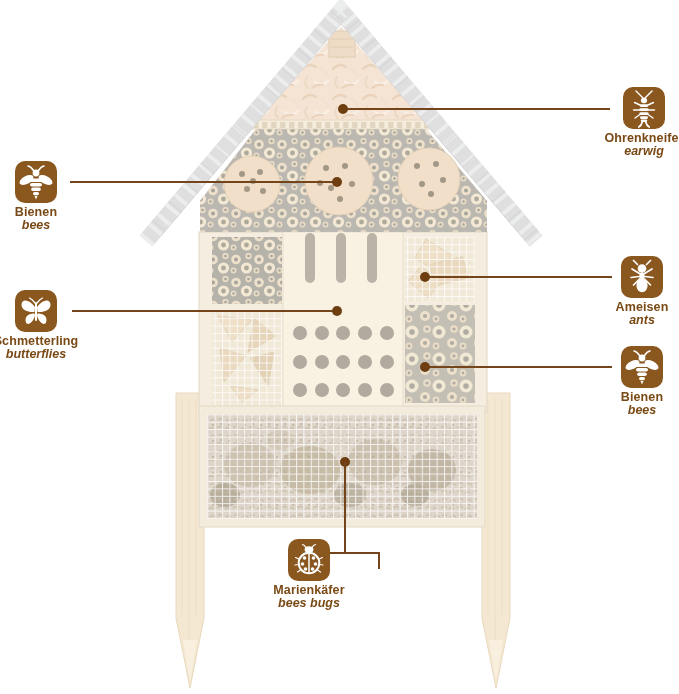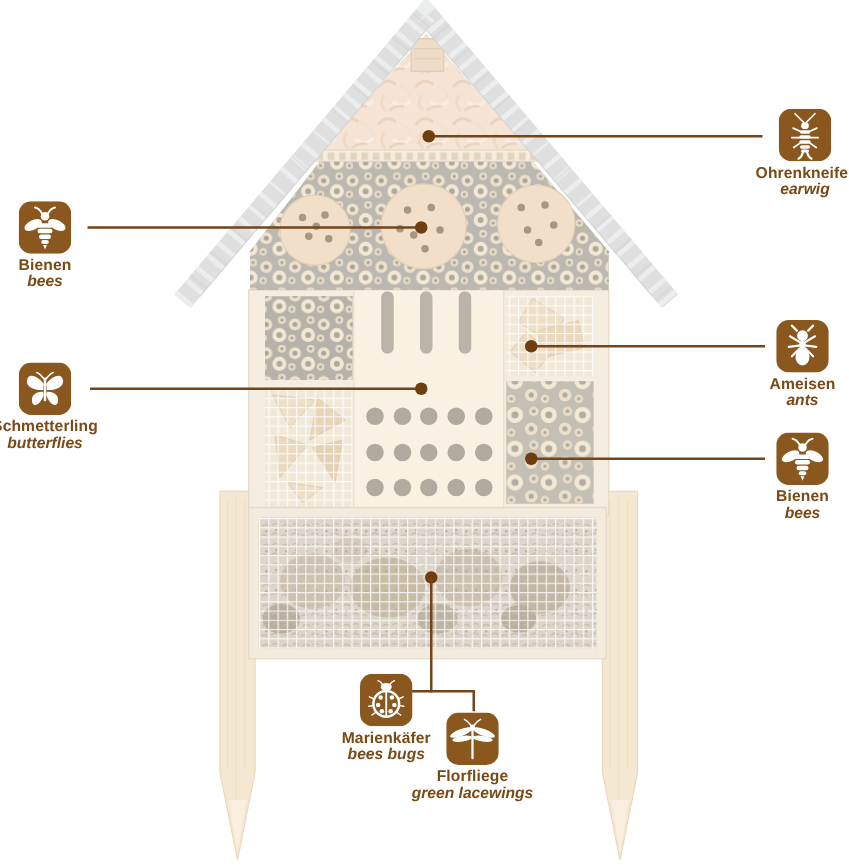--- a/index.html
+++ b/index.html
@@ -360,33 +360,14 @@
             <circle cx="27.5" cy="25" r="1.8"></circle>
           <circle cx="17.5" cy="30" r="1.8"></circle>
             <circle cx="24.5" cy="30" r="1.8"></circle>
         </g>
       </svg>
     </div>
     <div class="de">Marienkäfer</div>
     <div class="en">bees bugs</div>
   </div>
 
-  <div class="callout" style="left:318px;top:570px;">
-    <div class="icon-box">
-      <svg width="42" height="42" viewBox="0 0 42 42">
-        <rect width="42" height="42" rx="10" fill="#8a571f"></rect>
-        <g stroke="#fff" stroke-width="1.2" fill="none" stroke-linecap="round">
-          <path d="M19.5,10 Q17,6.5 14.5,5.5"></path>
-            <path d="M22.5,10 Q25,6.5 27.5,5.5"></path>
-        </g>
-        <circle cx="21" cy="11.5" r="2" fill="#fff"></circle>
-        <ellipse cx="12" cy="16" rx="9.5" ry="2.7" fill="#fff" transform="rotate(-21 12 16)"></ellipse>
-        <ellipse cx="30" cy="16" rx="9.5" ry="2.7" fill="#fff" transform="rotate(21 30 16)"></ellipse>
-        <ellipse cx="12.8" cy="21" rx="8" ry="2.3" fill="#fff" transform="rotate(-8 12.8 21)"></ellipse>
-        <ellipse cx="29.2" cy="21" rx="8" ry="2.3" fill="#fff" transform="rotate(8 29.2 21)"></ellipse>
-        <line x1="21" y1="14" x2="21" y2="36.5" stroke="#fff" stroke-width="1.8" stroke-linecap="round"></line>
-      </svg>
-    </div>
-    <div class="de">Florfliege</div>
-    <div class="en">green lacewings</div>
-  </div>
 
 </div>
 
 </body></html>

